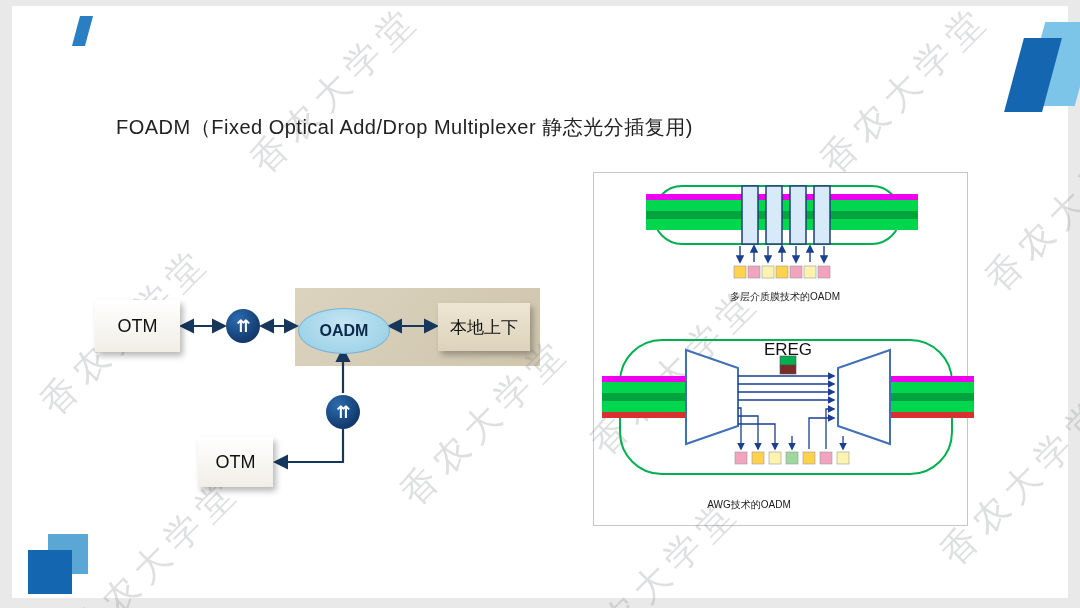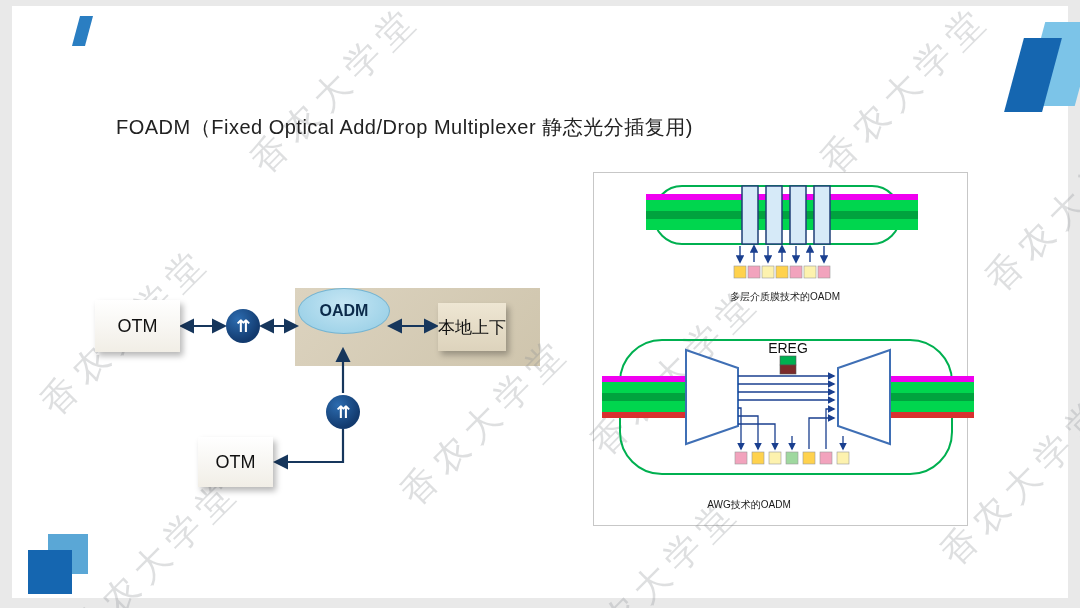--- a/index.html
+++ b/index.html
@@ -22,36 +22,36 @@
   .tr-dark{left:1014px;top:38px;width:38px;height:74px;background:#1566b0;transform:skewX(-15deg);}
   .tl-small{left:76px;top:16px;width:13px;height:30px;background:#2a7ec2;transform:skewX(-15deg);}
   .bl-light{left:48px;top:534px;width:40px;height:40px;background:#5aa7d6;}
   .bl-dark{left:28px;top:550px;width:44px;height:44px;background:#1566b0;}
 
   
   .beige-rect{position:absolute;left:295px;top:288px;width:245px;height:78px;background:linear-gradient(135deg,#dcd3bf,#cfc5ad);z-index:1;}
   .node-box{position:absolute;background:linear-gradient(#ffffff,#f1eee6);box-shadow:3px 4px 6px rgba(0,0,0,0.28);display:flex;align-items:center;justify-content:center;font-weight:400;color:#111;z-index:4;}
   .otm1{left:95px;top:300px;width:85px;height:52px;font-size:18px;}
   .otm2{left:198px;top:437px;width:75px;height:50px;font-size:18px;}
-  .local-box{left:438px;top:303px;width:68px;height:48px;background:linear-gradient(#eee6d3,#ddd3bc);font-size:17px;}
-  .oadm-ellipse{position:absolute;left:298px;top:288px;width:90px;height:44px;border-radius:50%;background:radial-gradient(ellipse at 50% 35%,#c6e6f4,#92cce4);border:1px solid #74b4d2;display:flex;align-items:center;justify-content:center;font-weight:700;font-size:16px;color:#0b2a4a;z-index:4;}
+  .local-box{left:438px;top:303px;width:92px;height:48px;background:linear-gradient(#eee6d3,#ddd3bc);font-size:17px;}
+  .oadm-ellipse{position:absolute;left:298px;top:308px;width:90px;height:44px;border-radius:50%;background:radial-gradient(ellipse at 50% 35%,#c6e6f4,#92cce4);border:1px solid #74b4d2;display:flex;align-items:center;justify-content:center;font-weight:700;font-size:16px;color:#0b2a4a;z-index:4;}
   .link-circle{position:absolute;width:34px;height:34px;border-radius:50%;background:radial-gradient(circle at 35% 30%,#2c6cb0,#123a6e 70%);display:flex;align-items:center;justify-content:center;color:#fff;font-size:17px;font-style:italic;font-weight:700;z-index:4;}
   .c1{left:226px;top:309px;}
   .c2{left:326px;top:395px;}
   .left-svg{position:absolute;left:80px;top:280px;z-index:3;}
 
   
   .panel{position:absolute;left:593px;top:172px;width:373px;height:352px;border:1px solid #c7c7c7;background:transparent;z-index:1;}
   .fig-svg{position:absolute;z-index:3;}
   .fig-top{left:640px;top:182px;}
   .fig-bottom{left:598px;top:336px;}
   .caption{position:absolute;font-size:10px;color:#1a1a1a;text-align:center;z-index:4;}
   .cap-top{left:645px;top:290px;width:280px;}
   .cap-bottom{left:609px;top:498px;width:280px;}
-  .ereg{position:absolute;left:756px;top:340px;width:64px;text-align:center;font-size:14px;color:#111;z-index:4;}
+  .ereg{position:absolute;left:756px;top:340px;width:64px;text-align:center;font-size:17px;color:#111;z-index:4;}
 </style>
 </head>
 <body>
 
 <div class="stage">
   <div class="slide-bg"></div>
 
   <div class="beige-rect"></div>
   <div class="panel"></div>
 

